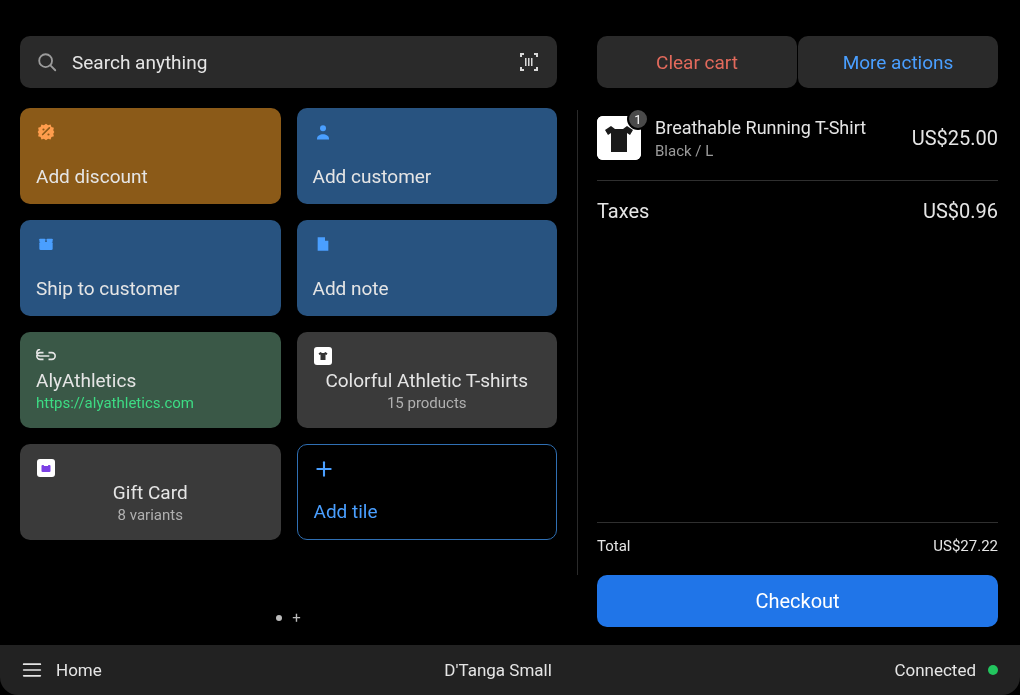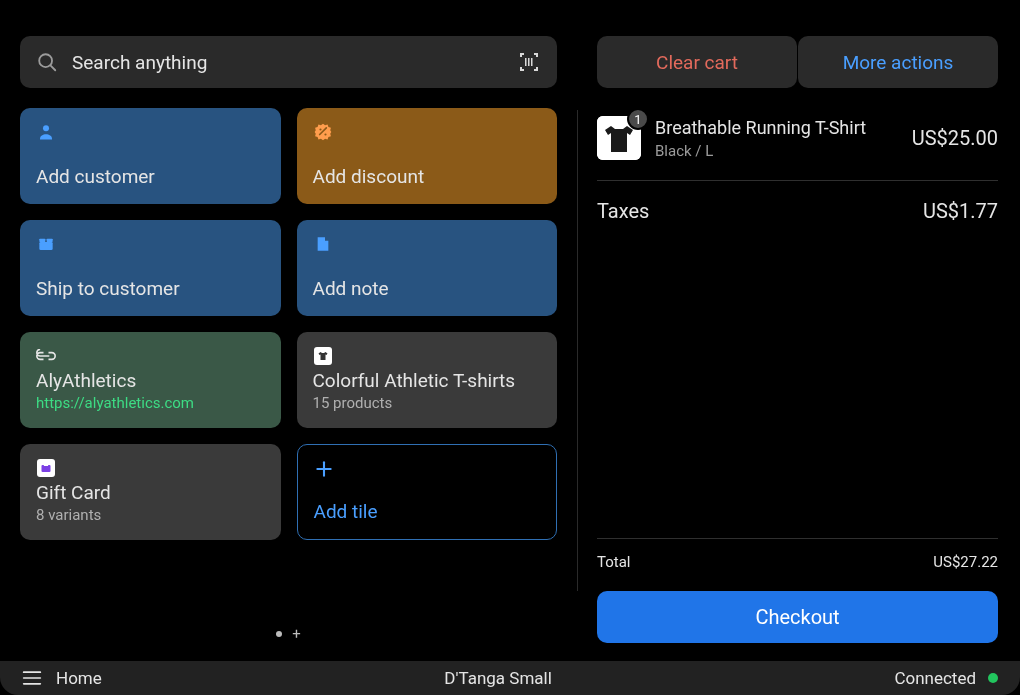--- a/index.html
+++ b/index.html
@@ -19,21 +19,21 @@
   
   .tiles { display: grid; grid-template-columns: 1fr 1fr; gap: 16px; margin-top: 20px; }
   .tile { height: 96px; border-radius: 10px; padding: 14px 16px 16px 16px; display: flex; flex-direction: column; justify-content: space-between; cursor: pointer; }
   .tile .ic { width: 20px; height: 20px; display: flex; align-items: center; justify-content: center; }
   .tile .title { font-size: 19px; color: #e5e5e5; font-weight: 400; }
   .tile .sub { font-size: 15px; margin-top: 2px; }
   .tile-blue { background: #285380; }
   .tile-brown { background: #8b5a18; }
   .tile-green { background: #3a5847; }
   .tile-green .sub { color: #3ddc84; }
-  .tile-gray { background: #3a3a3a; }
+  .tile-gray { background: #3a3a3a; text-align: center; }
   .tile-gray .sub { color: #b0b0b0; }
   .tile-add { background: transparent; border: 1px solid #2f6fb3; }
   .tile-add .title { color: #4a9fff; }
   .tile-add svg { stroke: #4a9fff; }
 
   .pager { display: flex; justify-content: center; align-items: center; gap: 10px; margin-top: auto; padding: 22px 0 8px 0; color: #bbb; font-size: 13px;}
   .pager .dot { width: 6px; height: 6px; border-radius: 50%; background: #bbb; }
   .pager .plus { font-size: 15px; color: #bbb; }
 
   
@@ -51,21 +51,21 @@
   .item-text { flex: 1; }
   .item-title { font-size: 18px; color: #e5e5e5; }
   .item-sub { font-size: 15px; color: #9b9b9b; margin-top: 4px; }
   .item-price { font-size: 20px; color: #e5e5e5; }
 
   .taxes-row { display: flex; justify-content: space-between; padding: 18px 0; font-size: 20px; color: #e5e5e5;}
   .total-row { display: flex; justify-content: space-between; align-items: center; padding: 14px 0; font-size: 15px; color: #e5e5e5; border-top: 1px solid #2f2f2f; margin-top: auto;}
   .checkout { height: 52px; border-radius: 10px; background: #2075e8; color: #fff; font-size: 20px; display: flex; align-items: center; justify-content: center; cursor: pointer; margin-top: 6px;}
 
   
-  .footer { height: 34px; background: #222; display: flex; align-items: center; padding: 0 22px; font-size: 17px; color: #e5e5e5; }
+  .footer { height: 50px; background: #222; display: flex; align-items: center; padding: 0 22px; font-size: 17px; color: #e5e5e5; }
   .footer .menu { display: flex; align-items: center; gap: 14px; }
   .footer .center { flex: 1; text-align: center; }
   .footer .conn { display: flex; align-items: center; gap: 12px; }
   .footer .status-dot { width: 10px; height: 10px; border-radius: 50%; background: #22c55e; }
   .sq { width:18px; height:18px; background:#fff; border-radius:3px; display:flex; align-items:center; justify-content:center;}
 </style>
 </head>
 <body>
 
 <div class="app">
@@ -79,40 +79,40 @@
         <span class="ph">Search anything</span>
         <svg class="scan" viewBox="0 0 24 24">
           <path d="M3 3h4v2H5v2H3V3zm14 0h4v4h-2V5h-2V3zM3 17h2v2h2v2H3v-4zm16 0h2v4h-4v-2h2v-2z"></path>
           <rect x="8" y="8" width="1.5" height="8"></rect>
             <rect x="11" y="8" width="1.5" height="8"></rect>
             <rect x="14" y="8" width="1.5" height="8"></rect>
         </svg>
       </div>
 
       <div class="tiles">
-        <div class="tile tile-blue">
-          <div class="ic">
-            <svg width="18" height="18" viewBox="0 0 24 24" fill="#4a9fff">
-                <circle cx="12" cy="7" r="4"></circle>
-                <path d="M4 21c0-4 4-6 8-6s8 2 8 6v1H4v-1z"></path>
-              </svg>
-          </div>
-          <div class="title">Add customer</div>
-        </div>
-
         <div class="tile tile-brown">
           <div class="ic">
             <svg width="20" height="20" viewBox="0 0 24 24" fill="#ff9d4d">
                 <path d="M12 2l2.5 1.8L17.5 3l1 3 3 1-.8 3L22 12l-1.3 2 .8 3-3 1-1 3-3-.8L12 22l-2.5-1.8L6.5 21l-1-3-3-1 .8-3L2 12l1.3-2L2.5 7l3-1 1-3 3 .8L12 2z"></path>
                 <path d="M8 15l8-8" stroke="#8b5a18" stroke-width="2" stroke-linecap="round"></path>
                 <circle cx="9" cy="9" r="1.3" fill="#8b5a18"></circle>
                 <circle cx="15" cy="15" r="1.3" fill="#8b5a18"></circle>
               </svg>
           </div>
           <div class="title">Add discount</div>
+        </div>
+
+        <div class="tile tile-blue">
+          <div class="ic">
+            <svg width="18" height="18" viewBox="0 0 24 24" fill="#4a9fff">
+                <circle cx="12" cy="7" r="4"></circle>
+                <path d="M4 21c0-4 4-6 8-6s8 2 8 6v1H4v-1z"></path>
+              </svg>
+          </div>
+          <div class="title">Add customer</div>
         </div>
 
         <div class="tile tile-blue">
           <div class="ic">
             <svg width="18" height="16" viewBox="0 0 24 24" fill="#4a9fff">
                 <rect x="2" y="9" width="20" height="12" rx="2"></rect>
                 <rect x="2" y="4" width="9" height="5" rx="1"></rect>
                 <rect x="13" y="4" width="9" height="5" rx="1"></rect>
               </svg>
           </div>
@@ -207,21 +207,21 @@
           </div>
           <div class="item-text">
             <div class="item-title">Breathable Running T-Shirt</div>
             <div class="item-sub">Black / L</div>
           </div>
           <div class="item-price">US$25.00</div>
         </div>
 
         <div class="taxes-row">
           <span>Taxes</span>
-          <span>US$1.77</span>
+          <span>US$0.96</span>
         </div>
       </div>
 
       <div class="total-row">
         <span>Total</span>
         <span>US$27.22</span>
       </div>
       <div class="checkout">Checkout</div>
     </div>
   </div>

